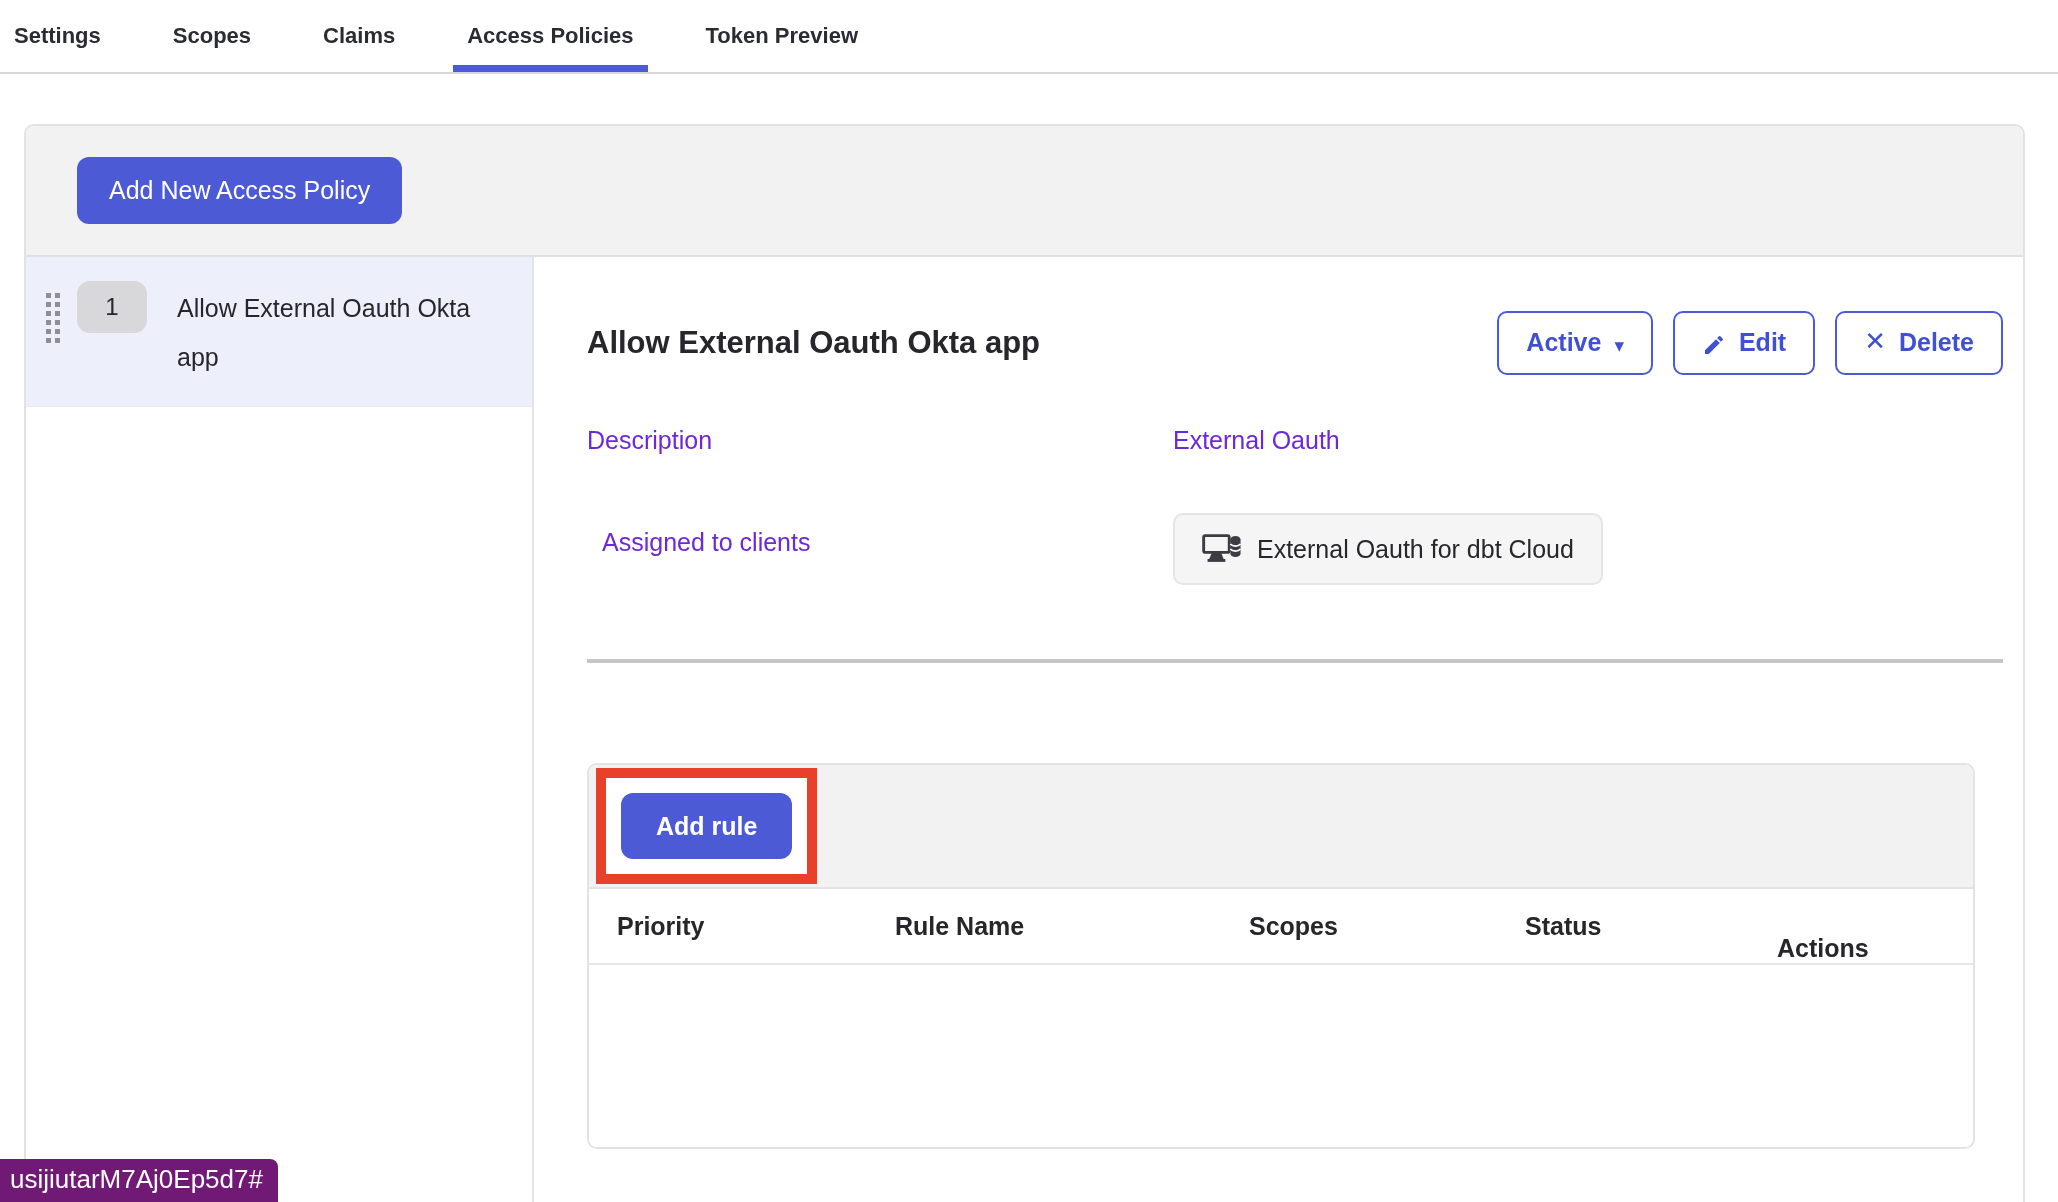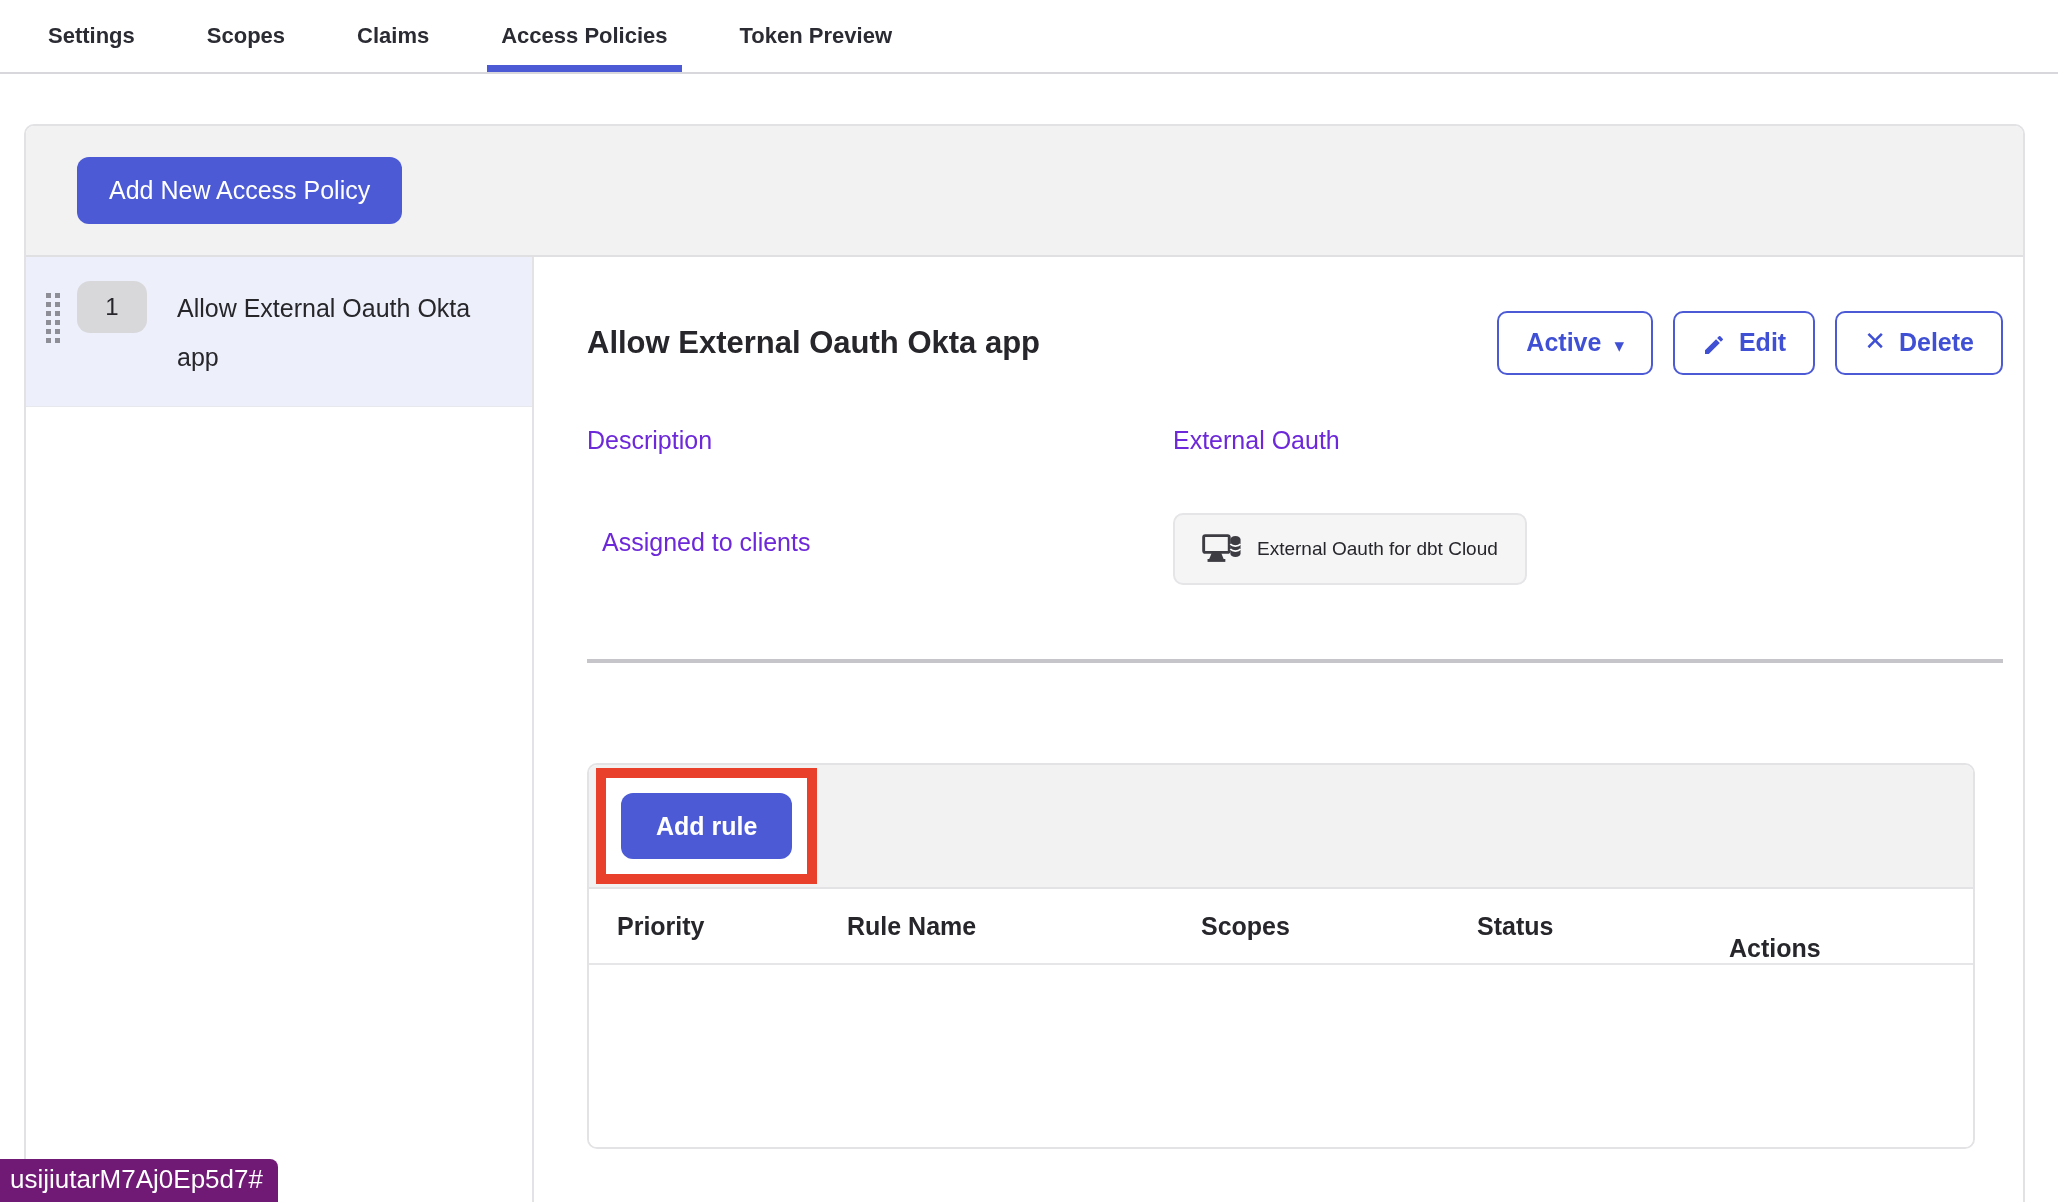--- a/index.html
+++ b/index.html
@@ -6,21 +6,21 @@
   html,body { width:2058px; height:1202px; }
   body {
     font-family:"Liberation Sans","DejaVu Sans",sans-serif;
     background:#ffffff; color:#26262b;
     position:relative; overflow:hidden;
   }
 
   
   .tabbar {
     display:flex; align-items:stretch; gap:44px;
-    height:74px; padding-left:34px;
+    height:74px; 
     border-bottom:2px solid #d8d8dc;
     background:#fff;
   }
   .tab {
     display:flex; align-items:center;
     padding:7px 14px 0 14px;
     border-bottom:7px solid transparent;
     font-size:22px; font-weight:700; color:#2b2b33;
     cursor:pointer; white-space:nowrap;
   }
@@ -98,21 +98,21 @@
     row-gap:0; align-items:start;
   }
   .info-label, .info-value { font-size:25px; color:#6d28d9; padding-top:18px; }
   .info-label.second { padding-top:73px;margin-left:15px; }
   .client-cell { padding-top:58px; }
 
   .client-chip {
     display:inline-flex; align-items:center; gap:15px;
     height:72px; padding:0 27px;
     background:#f5f5f6; border:2px solid #e5e5e8; border-radius:10px;
-    font-size:19px; color:#26262b;
+    font-size:25px; color:#26262b;
   }
 
   .section-divider {
     margin-top:74px; height:4px; background:#c6c6ca; border:none; width:100%;
   }
 
   
   .rules-card {
     margin-top:100px;
     width:1388px;
@@ -141,21 +141,21 @@
     font-family:inherit; font-size:25px; font-weight:700;
     cursor:pointer;
   }
   .rules-table-header {
     display:flex; align-items:center;
     height:76px;
     border-bottom:2px solid #e6e6e9;
     font-size:25px; font-weight:700; color:#26262b;
   }
   .col { flex-shrink:0; }
-  .col-priority { width:258px; padding-left:28px; }
+  .col-priority { width:306px; padding-left:28px; }
   .col-rulename { width:354px; }
   .col-scopes  { width:276px; }
   .col-status  { width:252px; }
   .col-actions { flex:1;margin-top:44px; }
   .rules-table-body { height:182px; background:#fff; border-radius:0 0 8px 8px; }
 
   
   .link-preview {
     position:absolute; left:0; bottom:0; z-index:10;
     background:#701a75; color:#fff;

